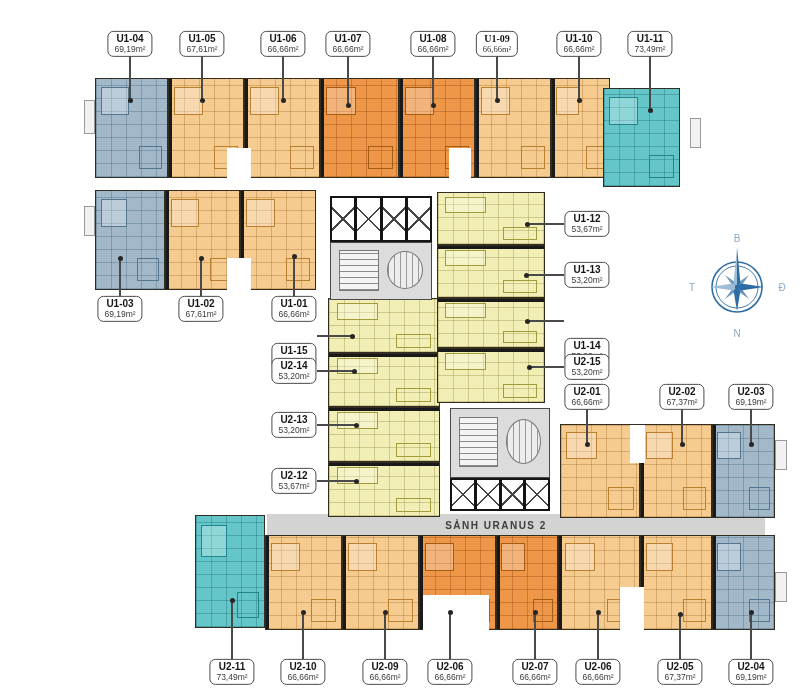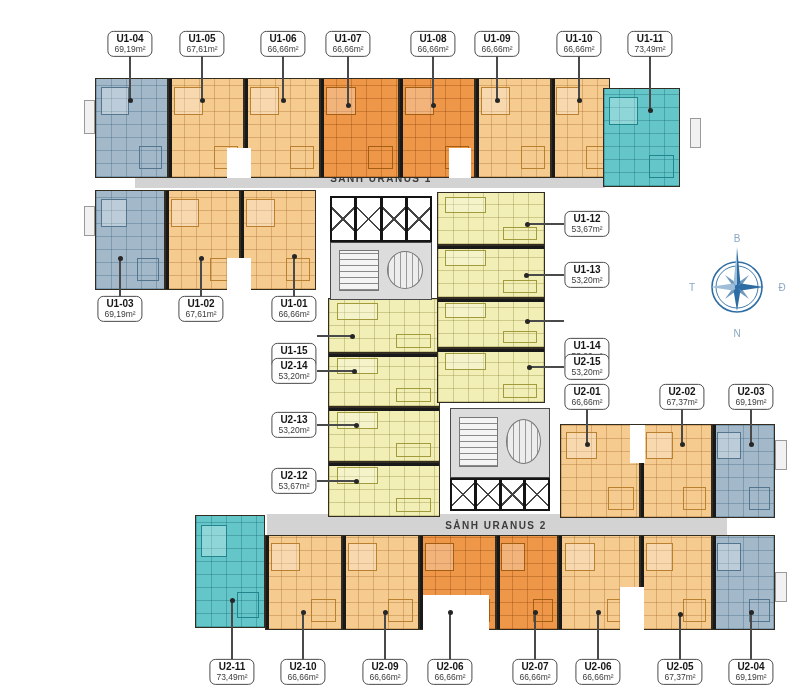--- a/index.html
+++ b/index.html
@@ -77,24 +77,21 @@
     <polygon points="0,-40 -3.4,-4 0,0" fill="#9dbdd8"></polygon>
     <polygon points="27,0 4,3.4 0,0 4,-3.4" fill="#2e6da4"></polygon>
     <polygon points="-27,0 -4,-3.4 0,0 -4,3.4" fill="#9dbdd8"></polygon>
     <polygon points="0,24 3.4,4 0,0 -3.4,4" fill="#2e6da4"></polygon>
     <circle cx="0" cy="0" r="2.2" fill="#2e6da4"></circle>
     <text x="0" y="-45" text-anchor="middle" font-size="10" fill="#8aa7c3">B</text>
     <text x="45" y="4" text-anchor="middle" font-size="10" fill="#8aa7c3">Đ</text>
     <text x="0" y="50" text-anchor="middle" font-size="10" fill="#8aa7c3">N</text>
     <text x="-45" y="4" text-anchor="middle" font-size="10" fill="#8aa7c3">T</text>
   </svg>
-<div class="corridor" style="left: 135px; top: 168px; width: 470px; height: 20px; position: absolute;">
-      <span class="corridor-label" style="left: 246px;">SẢNH URANUS 1</span>
-    </div>
-    <div class="corridor" style="left: 267px; top: 514px; width: 460px; height: 21px; position: absolute;">
+    <div class="corridor" style="left: 267px; top: 514px; width: 498px; height: 21px; position: absolute;">
       <span class="corridor-label" style="left: 229px;">SẢNH URANUS 2</span>
     </div>
     <div class="unit c-blue" style="left: 95px; top: 78px; width: 73px; height: 100px; position: absolute;"></div>
     <div class="unit c-lorange wl" style="left: 168px; top: 78px; width: 76px; height: 100px; position: absolute;"></div>
     <div class="unit c-lorange wl" style="left: 244px; top: 78px; width: 76px; height: 100px; position: absolute;"></div>
     <div class="unit c-orange wl" style="left: 320px; top: 78px; width: 79px; height: 100px; position: absolute;"></div>
     <div class="unit c-orange wl" style="left: 399px; top: 78px; width: 76px; height: 100px; position: absolute;"></div>
     <div class="unit c-lorange wl" style="left: 475px; top: 78px; width: 76px; height: 100px; position: absolute;"></div>
     <div class="unit c-lorange wl" style="left: 551px; top: 78px; width: 59px; height: 100px; position: absolute;"></div>
     <div class="unit c-teal" style="left: 603px; top: 88px; width: 77px; height: 99px; position: absolute;"></div>
@@ -170,21 +167,21 @@
       <span class="pill-area">66,66m²</span>
     </div>
     <div class="leader" style="left: 432px; top: 56px; width: 2px; height: 49px; position: absolute;"></div>
     <div class="dot" style="left: 431px; top: 103px; width: 5px; height: 5px; position: absolute;"></div>
     <div class="pill" style="left: 433px; top: 44px;">
       <span class="pill-id">U1-08</span>
       <span class="pill-area">66,66m²</span>
     </div>
     <div class="leader" style="left: 496px; top: 56px; width: 2px; height: 44px; position: absolute;"></div>
     <div class="dot" style="left: 495px; top: 98px; width: 5px; height: 5px; position: absolute;"></div>
-    <div class="pill" style="left: 497px; top: 44px;">
+    <div class="pill" style="left: 497px; top: 44px; font-family: Liberation Serif, serif;">
       <span class="pill-id">U1-09</span>
       <span class="pill-area">66,66m²</span>
     </div>
     <div class="leader" style="left: 578px; top: 56px; width: 2px; height: 44px; position: absolute;"></div>
     <div class="dot" style="left: 577px; top: 98px; width: 5px; height: 5px; position: absolute;"></div>
     <div class="pill" style="left: 579px; top: 44px;">
       <span class="pill-id">U1-10</span>
       <span class="pill-area">66,66m²</span>
     </div>
     <div class="leader" style="left: 649px; top: 56px; width: 2px; height: 54px; position: absolute;"></div>

